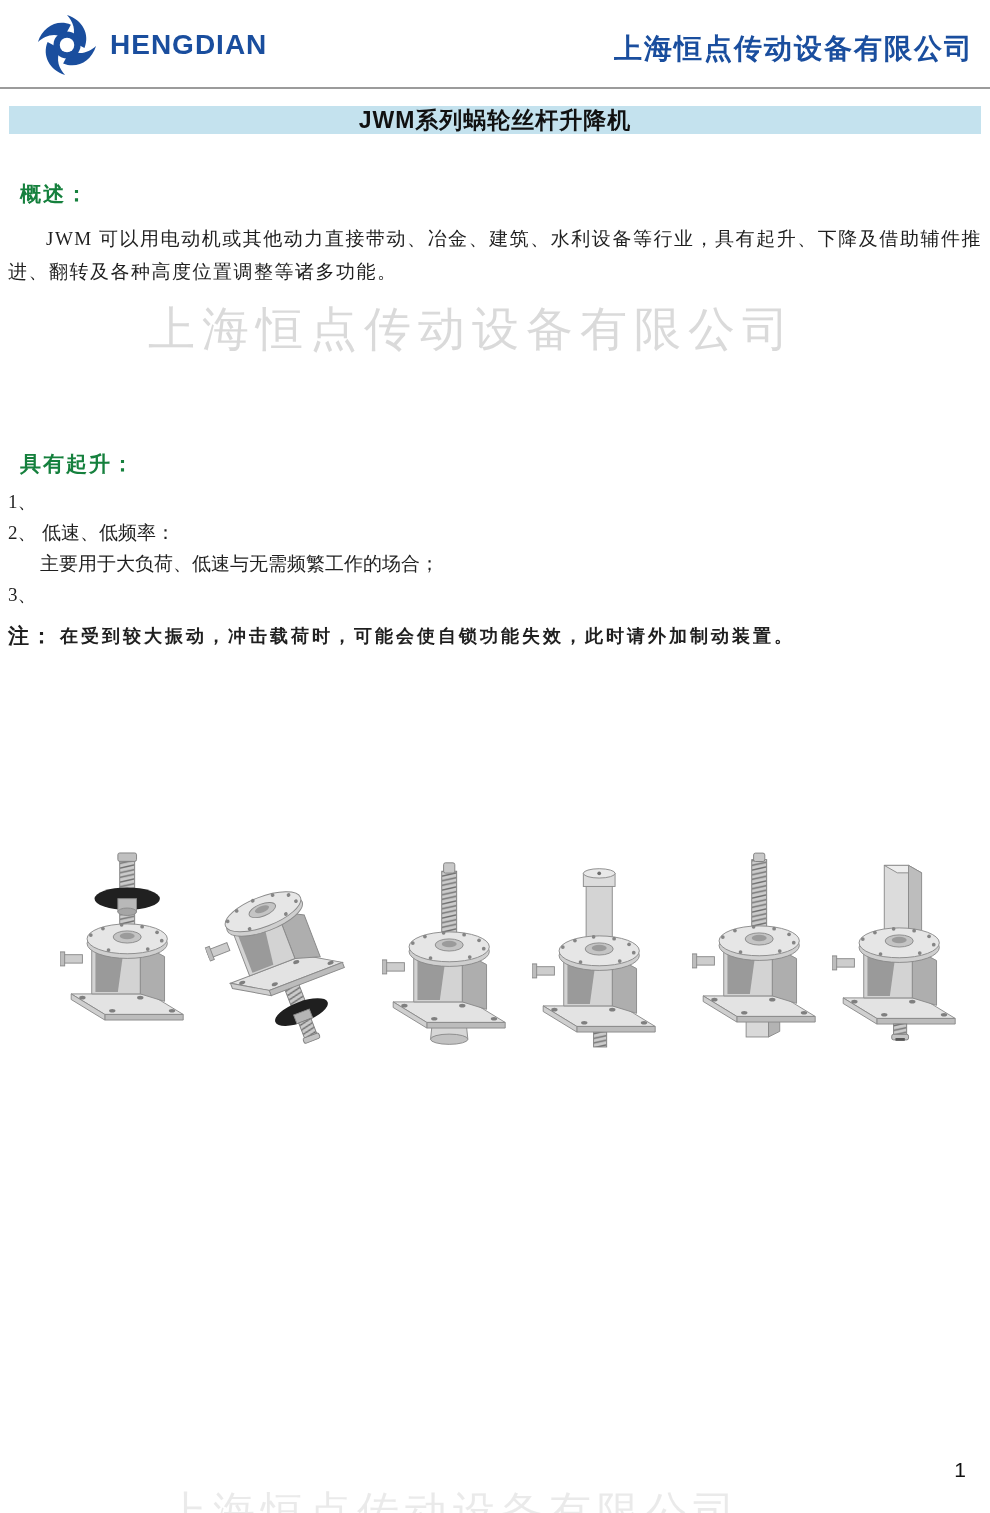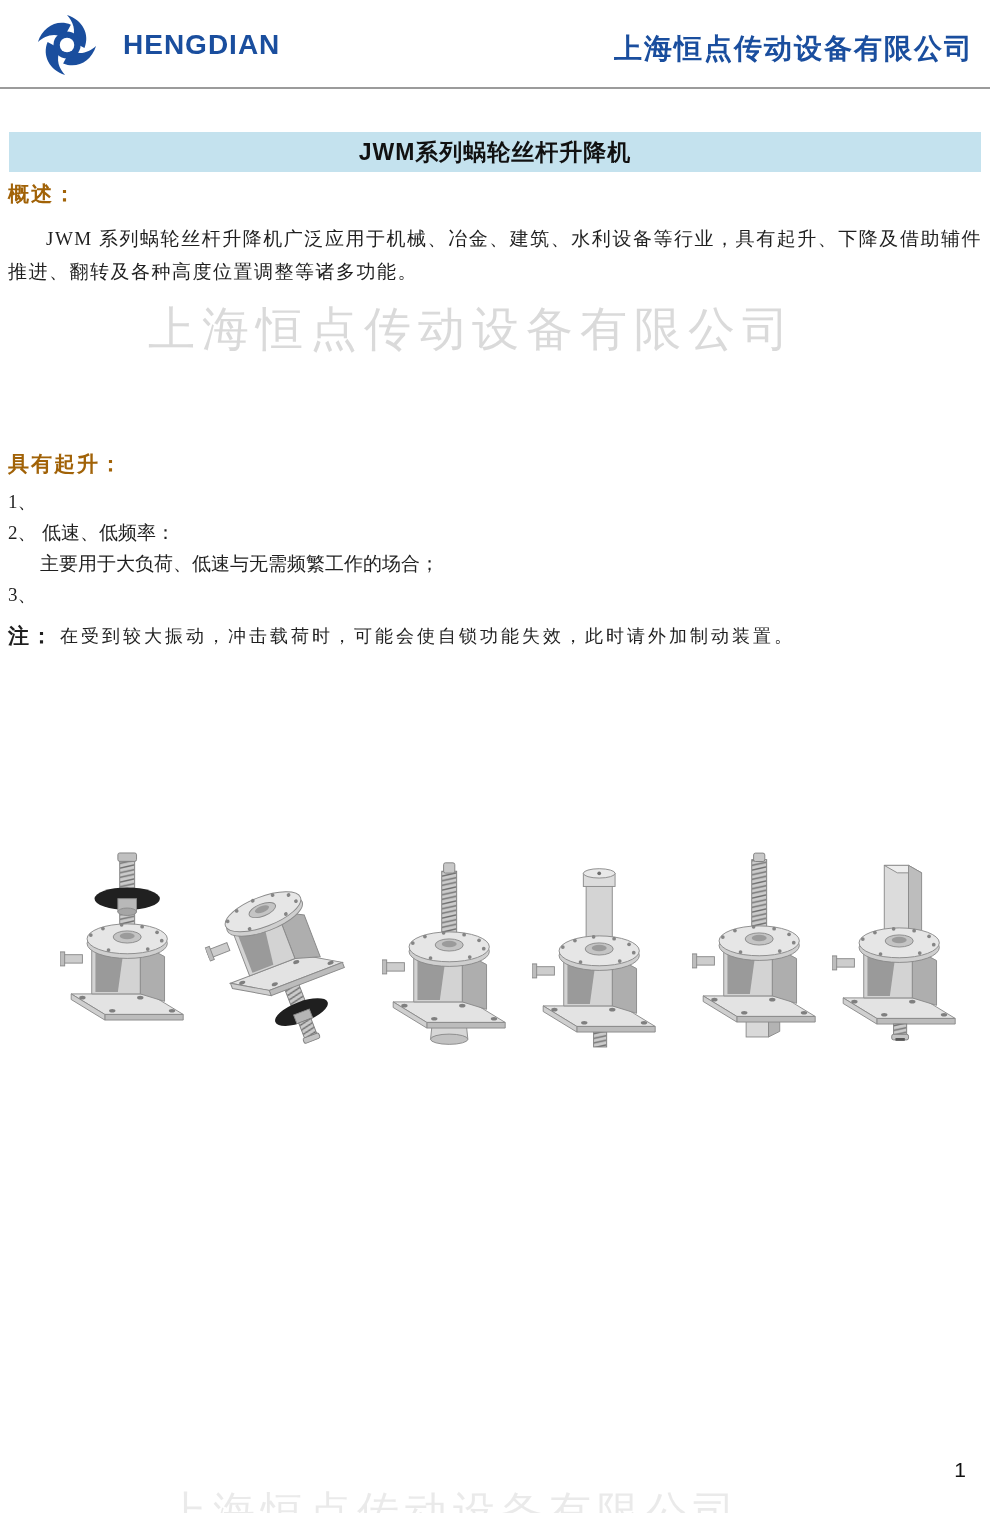--- a/index.html
+++ b/index.html
@@ -3,47 +3,47 @@
 <meta charset="utf-8">
 <style>
   html,body{margin:0;padding:0;background:#ffffff;}
   .page{
     position:relative; width:990px; height:1513px; background:#ffffff;
     overflow:hidden; font-family:"Liberation Serif", serif; color:#1f1f1f;
   }
   
   .logo-wrap{position:absolute; left:36px; top:12px; display:flex; align-items:center;}
   .logo-text{font-family:"Liberation Sans", sans-serif; font-weight:bold; font-size:28px;
-    color:#1a4e9e; letter-spacing:1px; margin-left:25px;}
+    color:#1a4e9e; letter-spacing:1px; margin-left:12px;}
   .company-name{position:absolute; right:16px; top:30px; font-family:"Liberation Serif", serif;
     font-weight:bold; font-size:28px; color:#1a4e9e; letter-spacing:2px;}
   .header-rule{position:absolute; left:0; top:87px; width:990px; height:2px; background:#9b9b9b;}
   
-  .banner{position:absolute; left:9px; top:106px; width:972px; height:40px; background:#c4e2ee;
-    display:flex; align-items:center; justify-content:center;margin-top:26px;}
+  .banner{position:absolute; left:9px; top:106px; width:972px; height:28px; background:#c4e2ee;
+    display:flex; align-items:center; justify-content:center;}
   .banner-title{font-family:"Liberation Sans", sans-serif; font-weight:bold; font-size:23px;
     color:#111; letter-spacing:1px;}
   
-  .sec-heading{position:absolute; left:8px; font-family:"Liberation Sans", sans-serif;
-    font-weight:bold; font-size:21px; color:#a16207; letter-spacing:2px;}
+  .sec-heading{position:absolute; left:20px; font-family:"Liberation Sans", sans-serif;
+    font-weight:bold; font-size:21px; color:#15803d; letter-spacing:2px;}
   .overview-heading{top:180px;}
   .features-heading{top:450px;}
   .body-text{position:absolute; left:8px; width:974px; font-size:19px; line-height:33px;
     text-align:justify; letter-spacing:1.5px; z-index:2;}
   .para{margin:0; text-indent:2em;}
   .overview-body{top:222px;}
   .features-list{position:absolute; left:8px; top:486px; width:974px; font-size:19px;
     line-height:31px; z-index:2;}
   .feat-row{display:flex;}
   .feat-num{width:34px; flex:0 0 34px;}
   .feat-sub{margin-left:32px;}
   .note-row{position:absolute; left:8px; top:622px; width:974px; display:flex; z-index:2;
     font-family:"Liberation Sans", sans-serif;}
   .note-label{font-weight:bold; font-size:21px; letter-spacing:2px; flex:0 0 52px; line-height:28px;}
-  .note-text{font-weight:normal; font-size:18px; letter-spacing:3px; line-height:28px;}
+  .note-text{font-weight:bold; font-size:18px; letter-spacing:3px; line-height:28px;}
   
   .watermark{position:absolute; font-family:"Liberation Serif", serif; white-space:nowrap;
     z-index:1; pointer-events:none;}
   .watermark-mid{left:148px; top:298px; font-size:47px; letter-spacing:7px; color:#a9a9a9; opacity:.42;}
   .watermark-bottom{left:165px; top:1484px; font-size:42px; letter-spacing:6px; color:#bdbdbd; opacity:.30;}
   
   .products{position:absolute; left:0; top:0; width:990px; height:1513px; z-index:2;}
   .jack{position:absolute;}
   .jack-tilt{transform:rotate(-21deg);}
   
@@ -105,21 +105,21 @@
   </div>
   <div class="company-name">上海恒点传动设备有限公司</div>
   <div class="header-rule"></div>
 
   <div class="banner">
     <span class="banner-title">JWM系列蜗轮丝杆升降机</span>
   </div>
 
   <div class="sec-heading overview-heading">概述：</div>
   <div class="body-text overview-body">
-    <p class="para">JWM 系列蜗轮丝杆升降机广泛应用于机械、冶金、建筑、水利设备等行业，具有起升、下降及借助辅件推进、翻转及各种高度位置调整等诸多功能。</p>
+    <p class="para">JWM 可以用电动机或其他动力直接带动、冶金、建筑、水利设备等行业，具有起升、下降及借助辅件推进、翻转及各种高度位置调整等诸多功能。</p>
   </div>
 
   <div class="watermark watermark-mid">上海恒点传动设备有限公司</div>
 
   <div class="sec-heading features-heading">具有起升：</div>
   <div class="features-list">
     <div class="feat-row">
       <span class="feat-num">1、</span>
     </div>
     <div class="feat-row">

